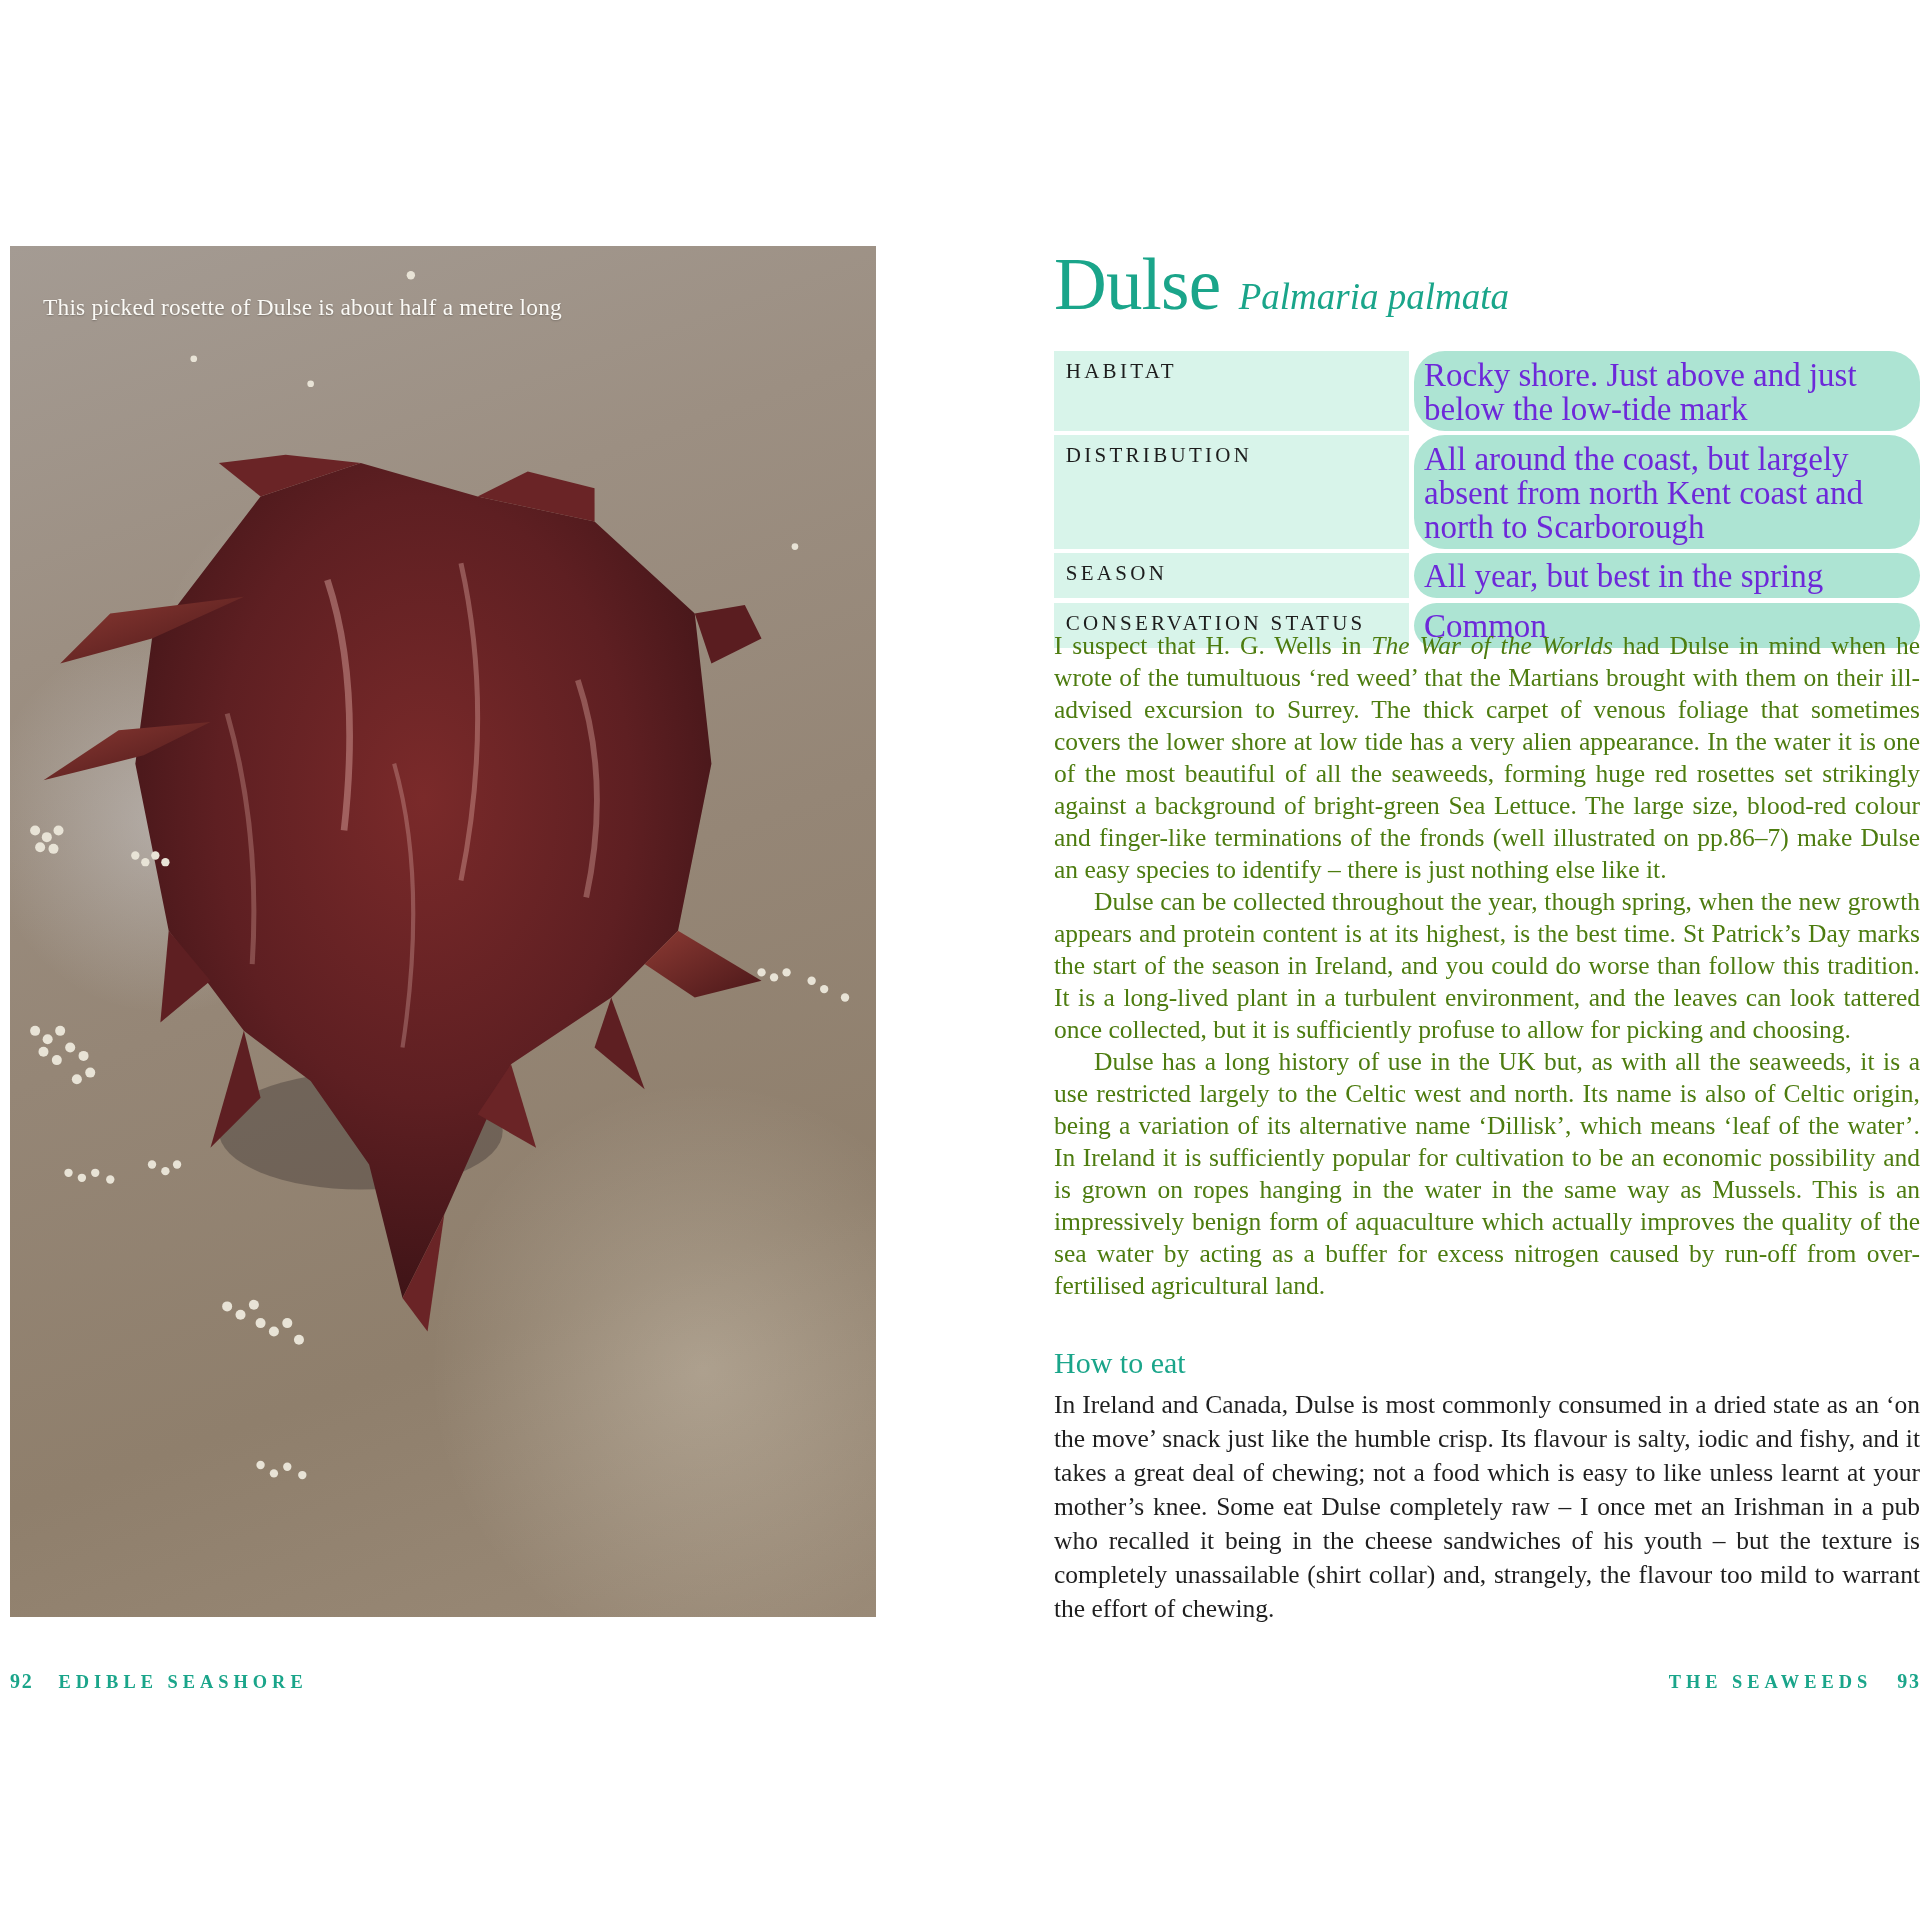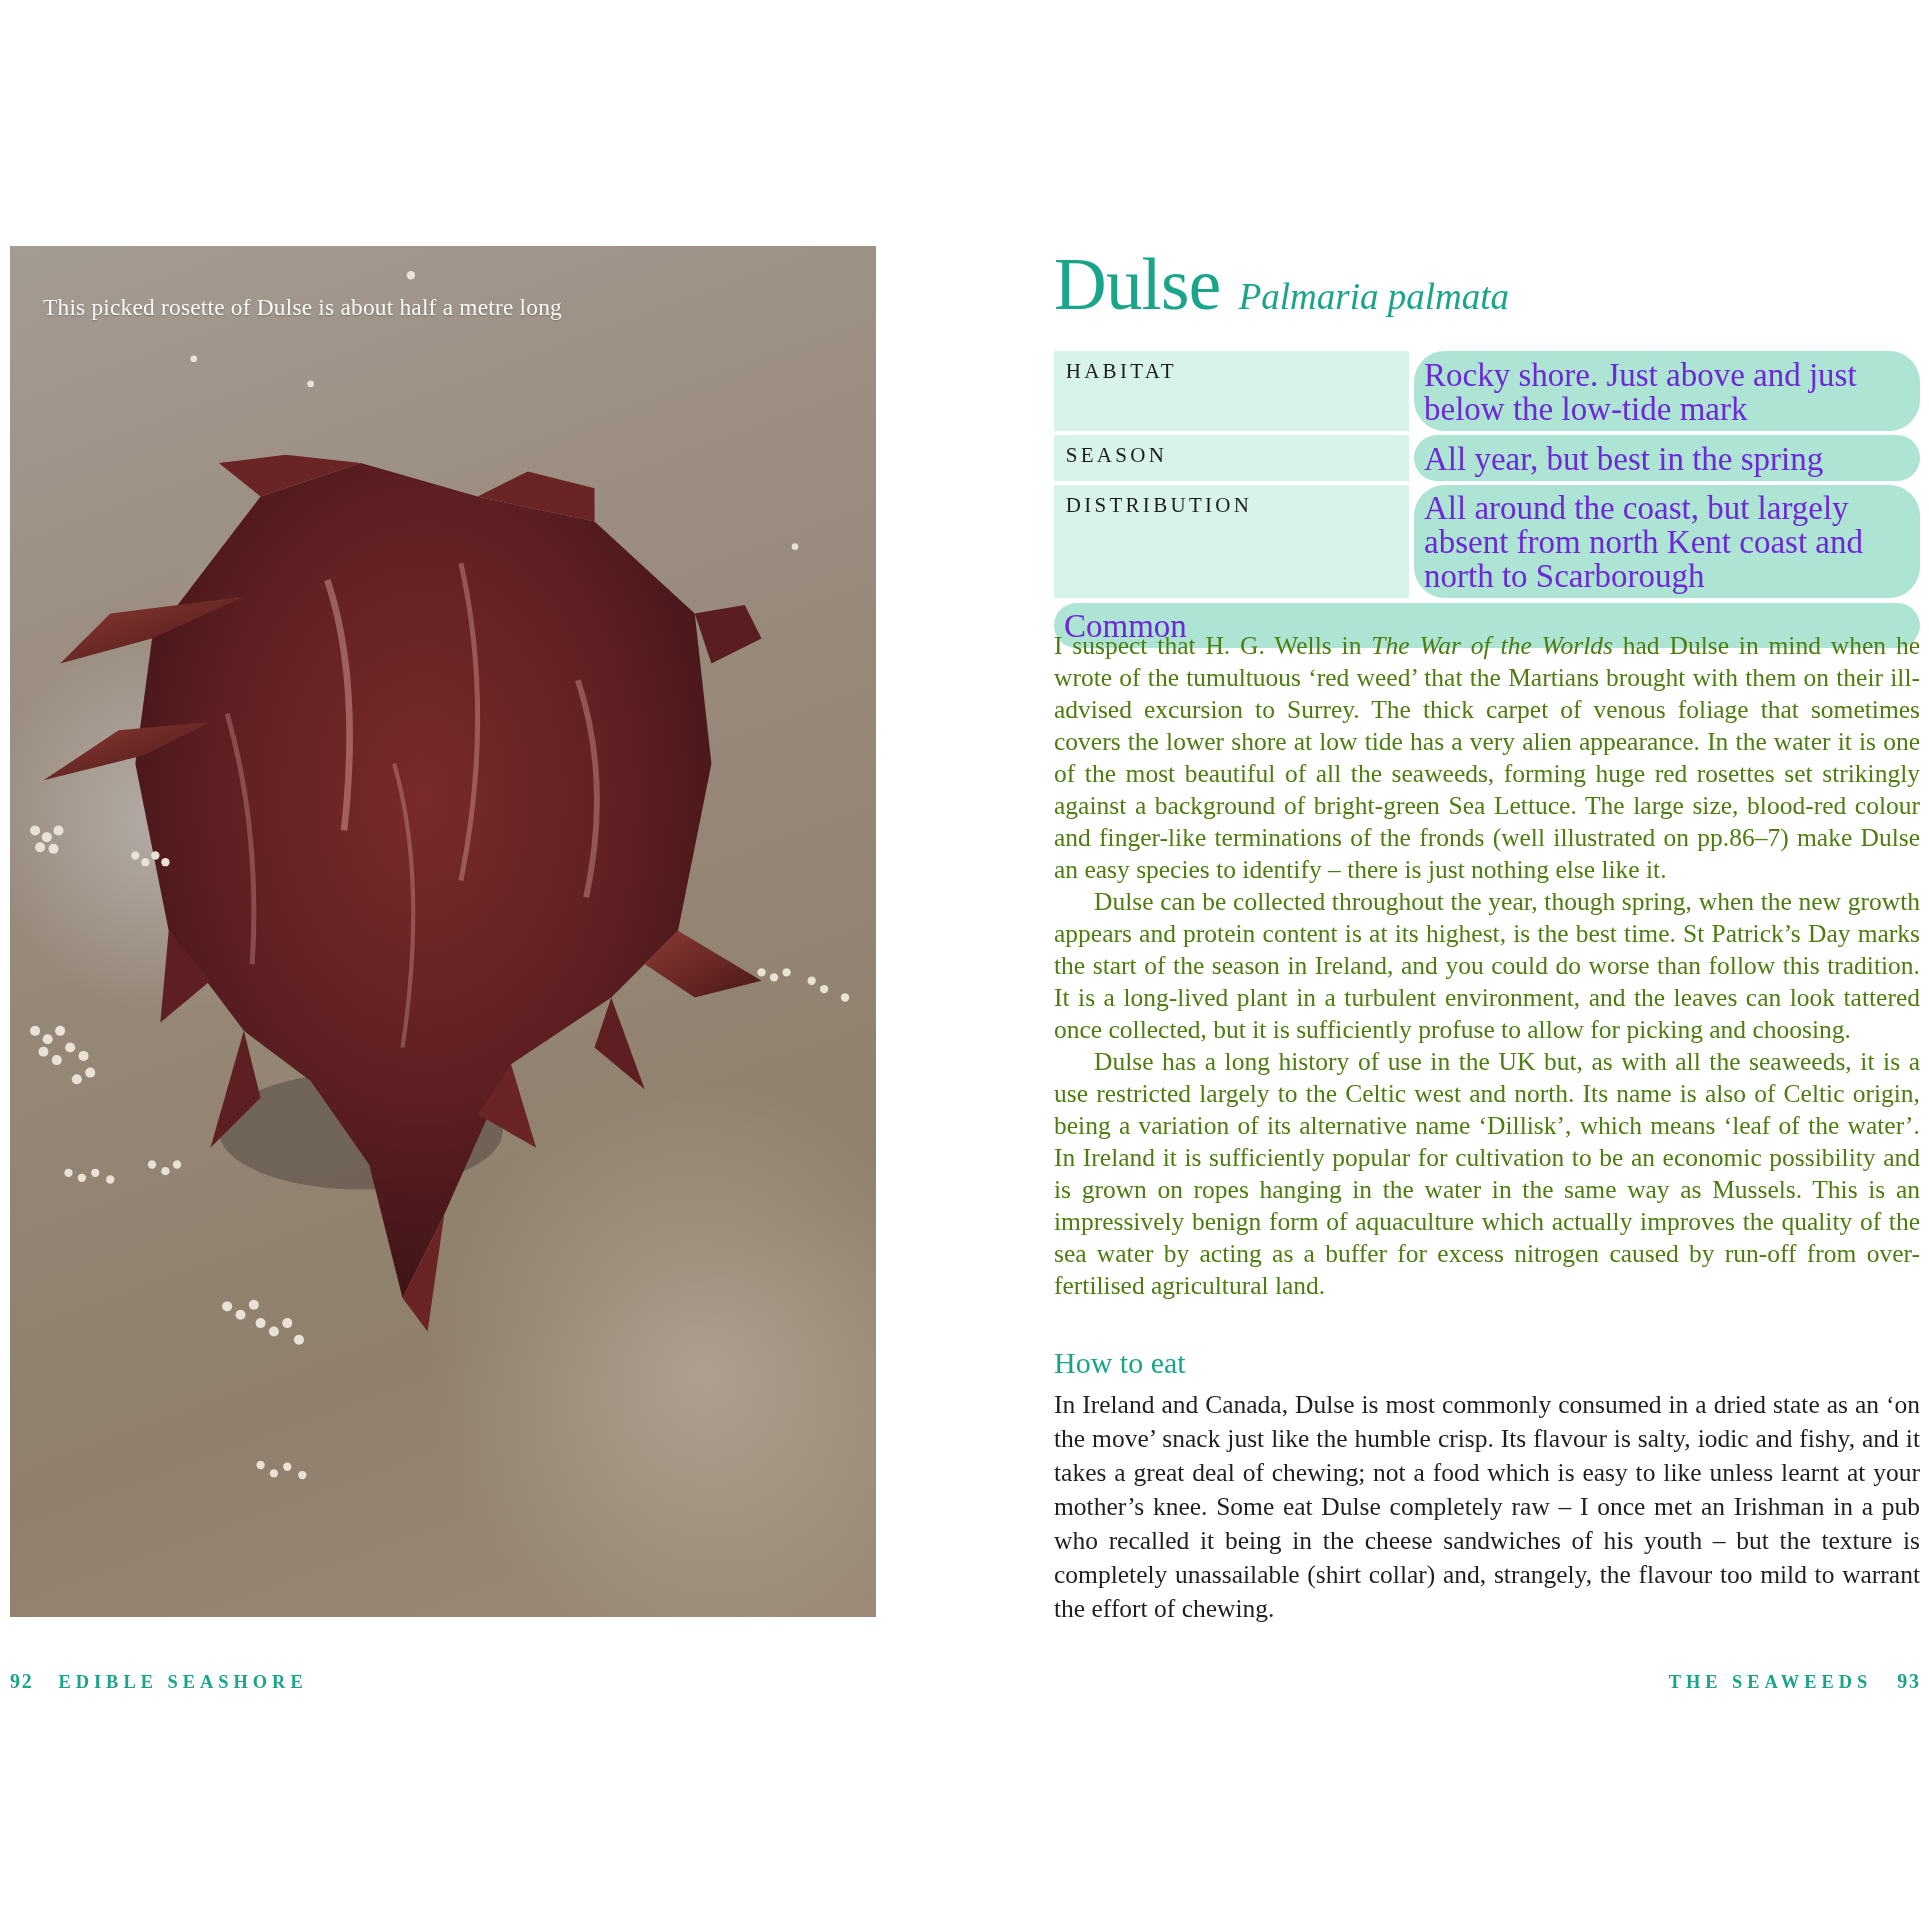--- a/index.html
+++ b/index.html
@@ -154,31 +154,34 @@
 
 <div class="facts">
   <div class="fact-row">
     <div class="fact-label">
         <span class="lbl">HABITAT</span>
       </div>
     <div class="fact-value">Rocky shore. Just above and just below the low-tide mark</div>
   </div>
   <div class="fact-row">
     <div class="fact-label">
+        <span class="lbl">DISTRIBUTION</span>
+      </div>
+    <div class="fact-value">All around the coast, but largely absent from north Kent coast and north to Scarborough</div>
+  </div>
+  <div class="fact-row">
+    <div class="fact-label">
         <span class="lbl">SEASON</span>
       </div>
     <div class="fact-value">All year, but best in the spring</div>
   </div>
   <div class="fact-row">
     <div class="fact-label">
-        <span class="lbl">DISTRIBUTION</span>
+        <span class="lbl">CONSERVATION STATUS</span>
       </div>
-    <div class="fact-value">All around the coast, but largely absent from north Kent coast and north to Scarborough</div>
-  </div>
-  <div class="fact-row">
     <div class="fact-value">Common</div>
   </div>
 </div>
 
 <div class="body">
   <p><span>I suspect that H. G. Wells in </span><em>The War of the Worlds</em><span> had Dulse in mind when he wrote of the tumultuous ‘red weed’ that the Martians brought with them on their ill-advised excursion to Surrey. The thick carpet of venous foliage that sometimes covers the lower shore at low tide has a very alien appearance. In the water it is one of the most beautiful of all the seaweeds, forming huge red rosettes set strikingly against a background of bright-green Sea Lettuce. The large size, blood-red colour and finger-like terminations of the fronds (well illustrated on pp.86–7) make Dulse an easy species to identify – there is just nothing else like it.</span></p>
   <p>Dulse can be collected throughout the year, though spring, when the new growth appears and protein content is at its highest, is the best time. St Patrick’s Day marks the start of the season in Ireland, and you could do worse than follow this tradition. It is a long-lived plant in a turbulent environment, and the leaves can look tattered once collected, but it is sufficiently profuse to allow for picking and choosing.</p>
   <p>Dulse has a long history of use in the UK but, as with all the seaweeds, it is a use restricted largely to the Celtic west and north. Its name is also of Celtic origin, being a variation of its alternative name ‘Dillisk’, which means ‘leaf of the water’. In Ireland it is sufficiently popular for cultivation to be an economic possibility and is grown on ropes hanging in the water in the same way as Mussels. This is an impressively benign form of aquaculture which actually improves the quality of the sea water by acting as a buffer for excess nitrogen caused by run-off from over-fertilised agricultural land.</p>
 </div>
 

